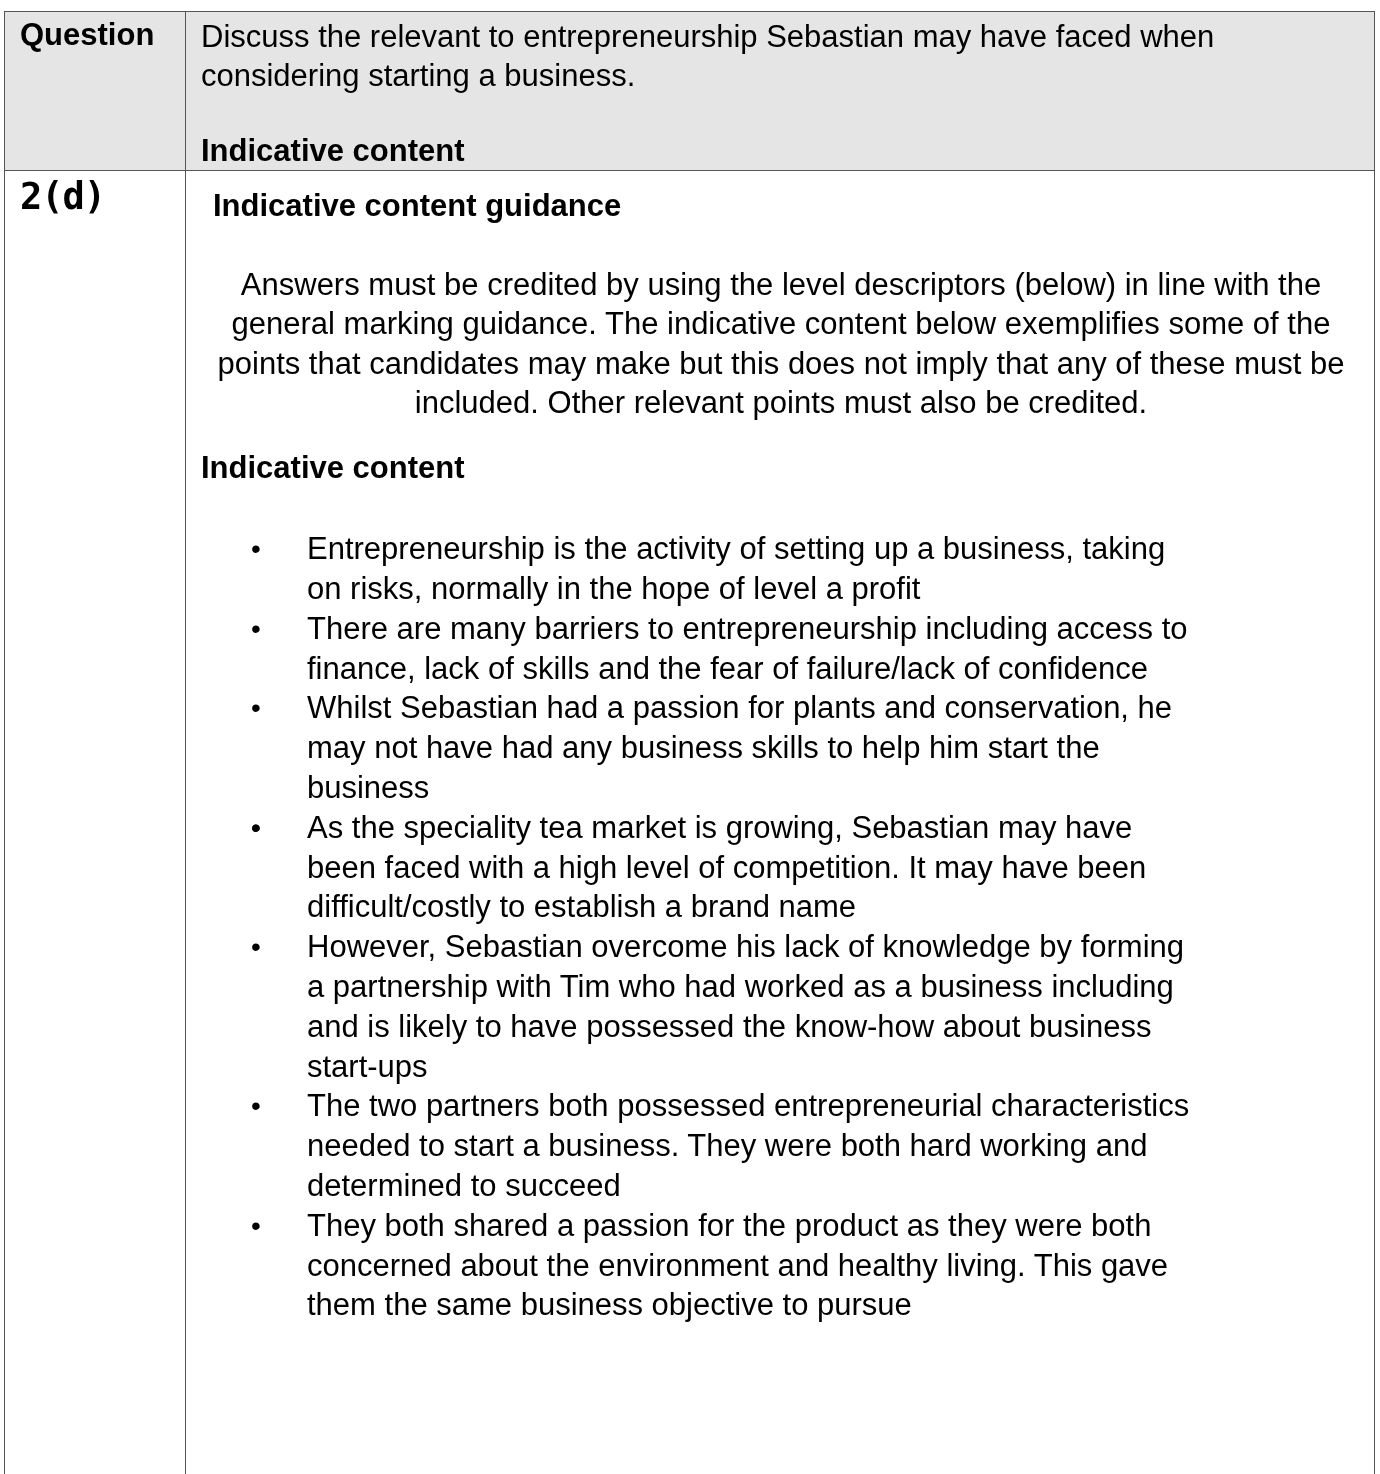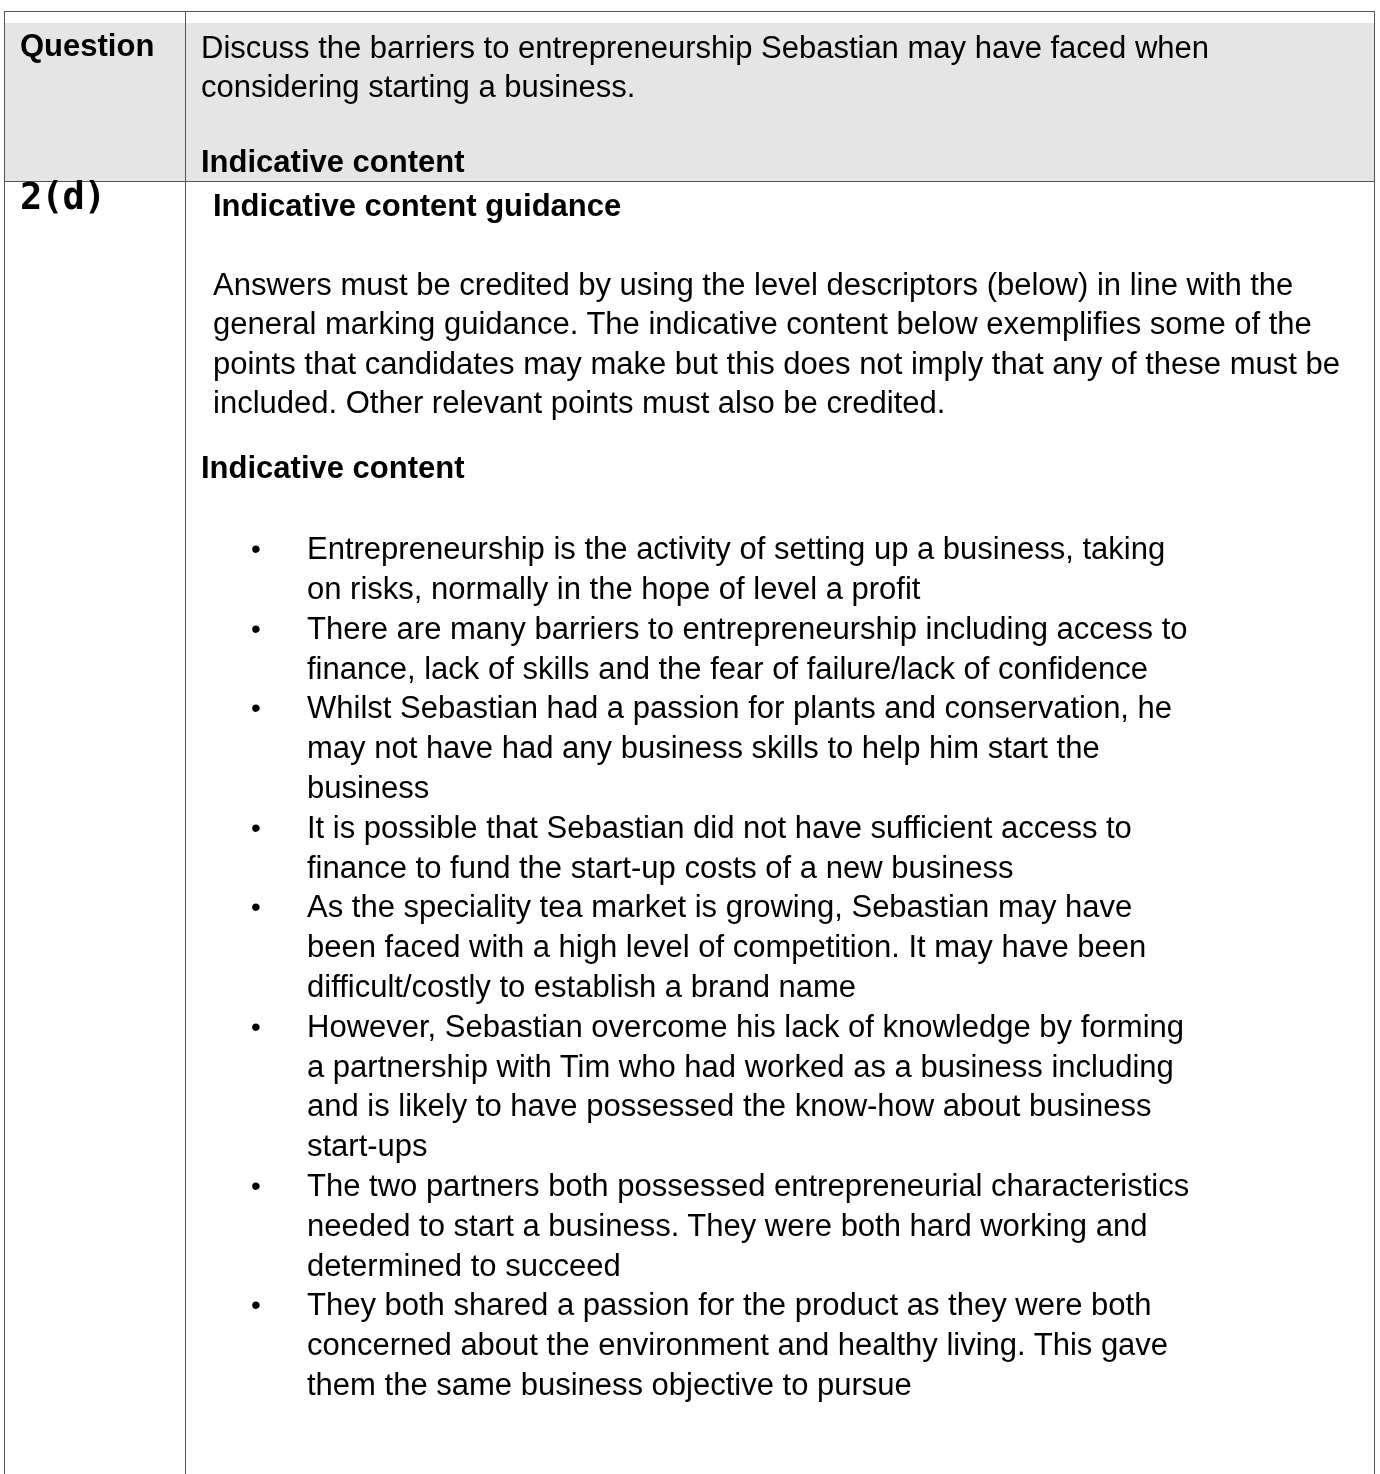--- a/index.html
+++ b/index.html
@@ -1,54 +1,54 @@
 <!DOCTYPE html>
 <html><head>
 <meta charset="utf-8">
 <style>
   html, body { margin: 0; padding: 0; background: #ffffff; }
   body { width: 1380px; height: 1474px; overflow: hidden; position: relative;
          font-family: "Liberation Sans", sans-serif; color: #000; }
   .tbl { position: absolute; left: 4px; top: 11px; width: 1371px; height: 1475px;
          border: 1.5px solid #555; box-sizing: border-box; }
   .col-divider { position: absolute; left: 180px; top: 0; bottom: 0; border-left: 1.5px solid #555; }
-  .head-row { position: absolute; left: 0; top: 11px; right: 0; height: 158px;
+  .head-row { position: absolute; left: 0; top: 0; right: 0; height: 158px;
               background: #e5e5e5; border-bottom: 1.5px solid #555; }
   .q-label { position: absolute; left: 15px; top: 5px; font-weight: bold; font-size: 31px; }
   .q-text { position: absolute; left: 196px; top: 5px; width: 1160px; font-size: 31px; line-height: 39px; }
   .q-sub { position: absolute; left: 196px; top: 121px; font-weight: bold; font-size: 31px; }
   .num { position: absolute; left: 15px; top: 163px; font-weight: bold; font-size: 37px;
          font-family: "DejaVu Sans Mono", monospace; letter-spacing: -1px; }
   .content { position: absolute; left: 196px; top: 162px; width: 1160px; font-size: 31px; line-height: 39px; }
   .h { font-weight: bold; margin: 12px; }
-  .p { margin: 40px 0 0 12px; line-height: 39.3px; }
+  .p { margin: 40px 0 0 0; line-height: 39.3px; text-align: center; }
   .h2 { font-weight: bold; margin: 26px 0 0 0; }
   ul { list-style: none; margin: 42px 0 0 0; padding: 0; }
   li { position: relative; padding-left: 106px; line-height: 39.8px; margin: 0; width: 900px; }
   .bullet { position: absolute; left: 50px; top: 0; font-size: 28px; }
 </style>
 </head>
 <body>
 
 <div class="tbl">
   <div class="head-row">
     <div class="q-label">Question</div>
-    <div class="q-text">Discuss the barriers to entrepreneurship Sebastian may have faced when considering starting a business.</div>
+    <div class="q-text">Discuss the relevant to entrepreneurship Sebastian may have faced when considering starting a business.</div>
     <div class="q-sub">Indicative content</div>
   </div>
   <div class="col-divider"></div>
   <div class="num">2(d)</div>
   <div class="content">
     <p class="h">Indicative content guidance</p>
     <p class="p">Answers must be credited by using the level descriptors (below) in line with the general marking guidance. The indicative content below exemplifies some of the points that candidates may make but this does not imply that any of these must be included. Other relevant points must also be credited.</p>
     <p class="h2">Indicative content</p>
     <ul>
       <li><span class="bullet">•</span><span>Entrepreneurship is the activity of setting up a business, taking on risks, normally in the hope of level a profit</span></li>
       <li><span class="bullet">•</span><span>There are many barriers to entrepreneurship including access to finance, lack of skills and the fear of failure/lack of confidence</span></li>
       <li><span class="bullet">•</span><span>Whilst Sebastian had a passion for plants and conservation, he may not have had any business skills to help him start the business</span></li>
-      <li><span class="bullet">•</span><span>It is possible that Sebastian did not have sufficient access to finance to fund the start-up costs of a new business</span></li>
+      <li><span class="bullet">•</span></li>
       <li><span class="bullet">•</span><span>As the speciality tea market is growing, Sebastian may have been faced with a high level of competition. It may have been difficult/costly to establish a brand name</span></li>
       <li><span class="bullet">•</span><span>However, Sebastian overcome his lack of knowledge by forming a partnership with Tim who had worked as a business including and is likely to have possessed the know-how about business start-ups</span></li>
       <li><span class="bullet">•</span><span>The two partners both possessed entrepreneurial characteristics needed to start a business. They were both hard working and determined to succeed</span></li>
       <li><span class="bullet">•</span><span>They both shared a passion for the product as they were both concerned about the environment and healthy living. This gave them the same business objective to pursue</span></li>
     </ul>
   </div>
 </div>
 
 </body></html>

